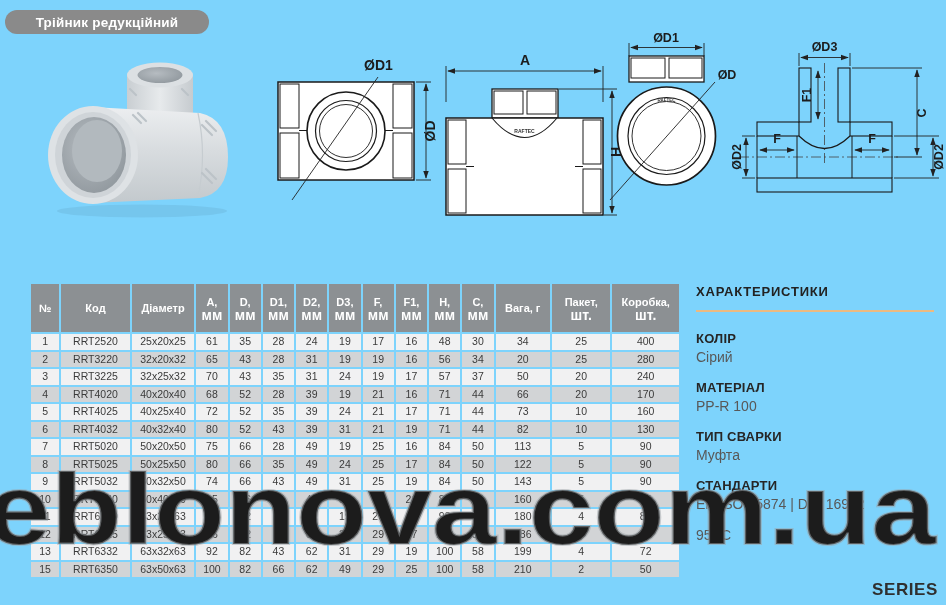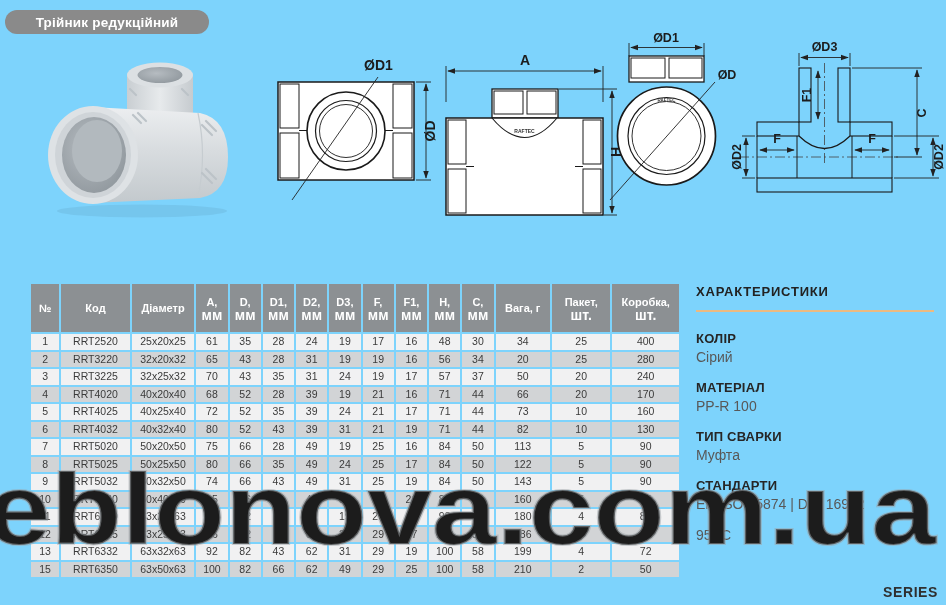--- a/index.html
+++ b/index.html
@@ -39,21 +39,21 @@
   .specs{position:absolute;left:696px;top:284px;width:246px;}
   .specs-title{font-size:13px;font-weight:700;color:#222;letter-spacing:.8px;}
   .specs-rule{border-top:2px solid #ecba81;margin-top:11px;width:238px;}
   .spec{margin-top:15px;}
   .spec:first-child{margin-top:19px;}
   .spec-label{font-size:13px;font-weight:700;color:#262626;letter-spacing:.2px;white-space:nowrap;}
   .spec-value{font-size:14px;color:#585858;margin-top:3px;}
   
   .watermark{position:absolute;left:-6px;top:452px;width:960px;height:120px;pointer-events:none;z-index:5;}
   
-  .series{position:absolute;right:8px;bottom:5px;font-size:14px;font-weight:700;
+  .series{position:absolute;right:8px;bottom:5px;font-size:17px;font-weight:700;
           letter-spacing:.6px;color:#2f2f2f;text-align:right;}
 </style>
 </head>
 <body>
 
 <div class="page">
 
   <div class="badge">
     <span>Трійник редукційний</span>
   </div>

